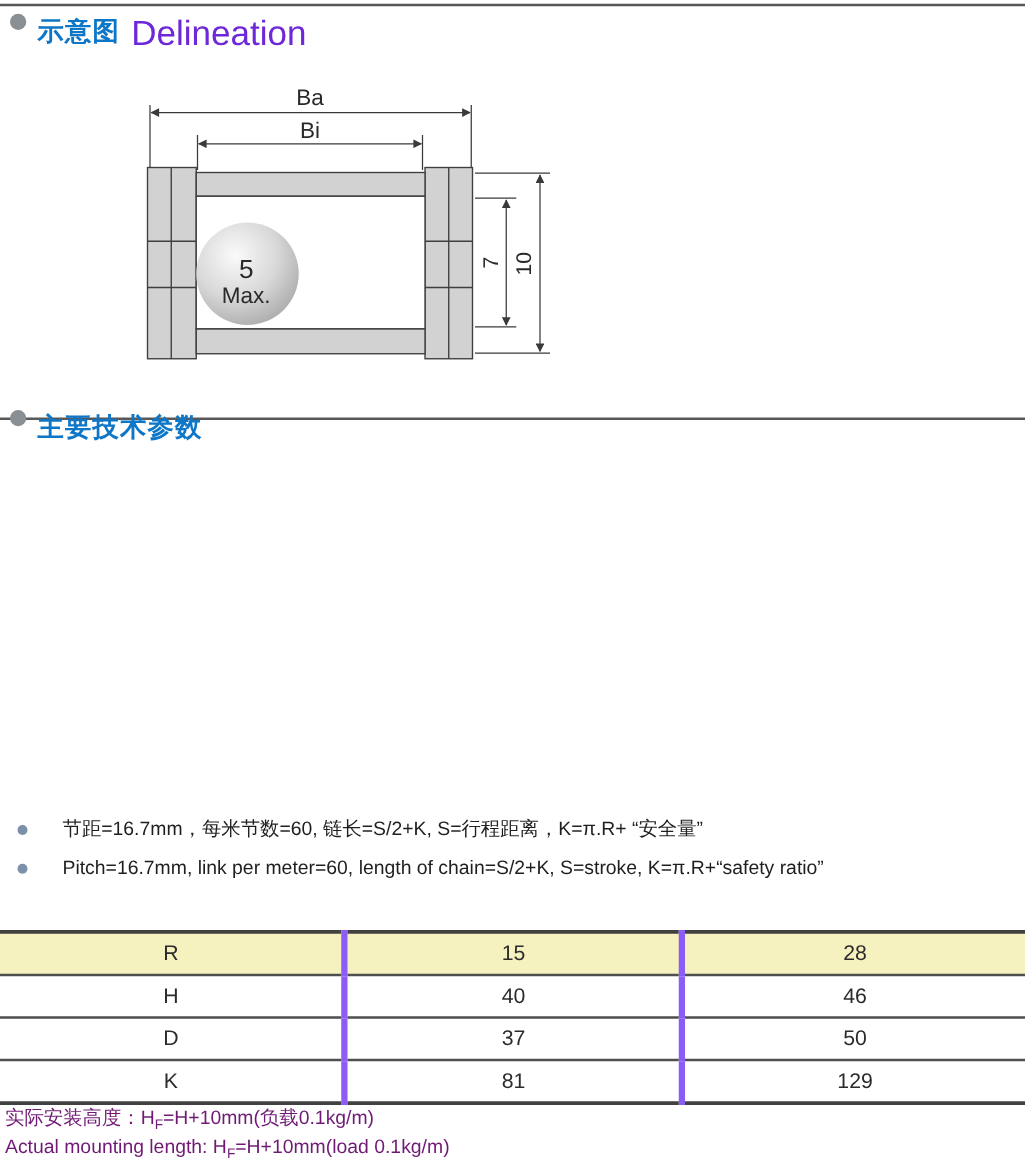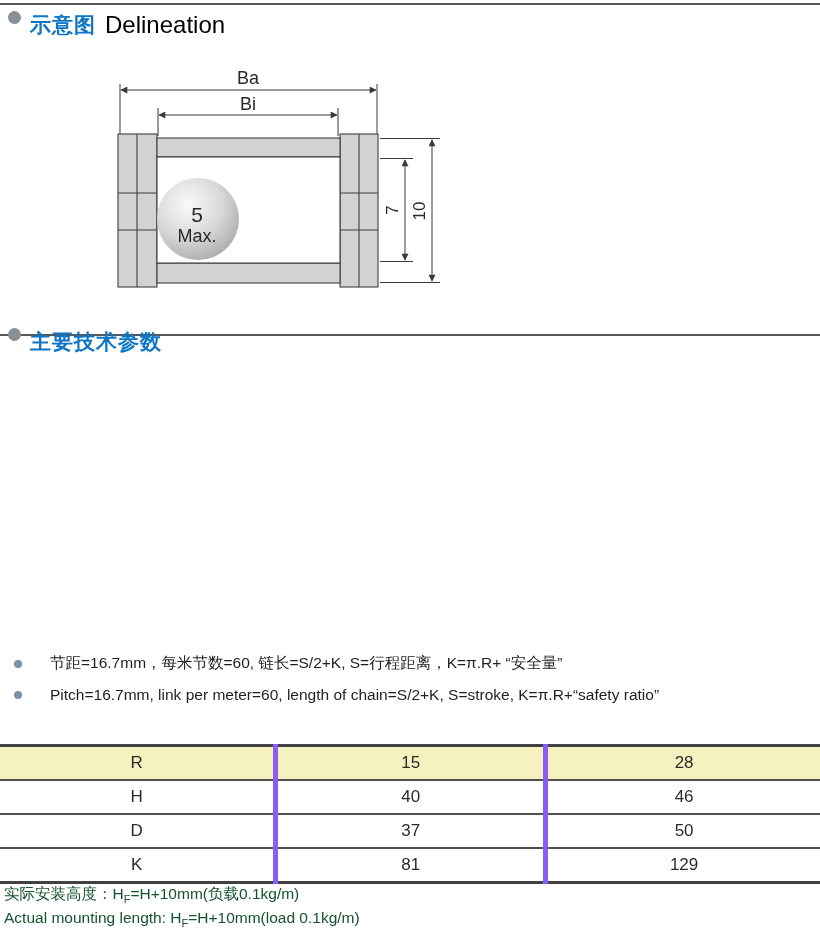--- a/index.html
+++ b/index.html
@@ -2,34 +2,34 @@
 <html><head>
 <meta charset="utf-8">
 <style>
   html,body{margin:0;padding:0;background:#fff;}
   #page{position:relative;width:820px;height:940px;background:#ffffff;overflow:hidden;
         font-family:"Liberation Sans",sans-serif;color:#2b2b2b;}
   .rule{position:absolute;left:0;width:820px;height:2px;background:#585858;}
   .section-header{position:absolute;left:8px;display:flex;align-items:flex-start;gap:9px;}
   .section-bullet{width:13px;height:13px;border-radius:50%;background:#8a8f94;flex:0 0 auto;}
   .title-zh{font-size:21px;font-weight:bold;color:#0d76c6;letter-spacing:1px;}
-  .title-en{font-size:24px;color:#000000;}
+  .title-en{font-size:28px;color:#6d28d9;}
   svg text{font-family:"Liberation Sans",sans-serif;fill:#2a2a2a;}
   .note-line{position:absolute;left:14px;display:flex;align-items:center;gap:28px;
              font-size:15.5px;color:#1f1f1f;white-space:nowrap;}
   .note-bullet{width:8px;height:8px;border-radius:50%;background:#7b90ab;flex:0 0 auto;}
   .spec-table{position:absolute;top:744px;left:0;width:820px;border-collapse:collapse;
               border-top:3px solid #414141;}
   .spec-table td{height:30px;text-align:center;vertical-align:middle;font-size:17px;
                  color:#2b2b2b;border-bottom:2px solid #4f4f4f;}
   .spec-table td.c2,.spec-table td.c3{border-left:5px solid #8b5cf6;}
   .spec-table tr:last-child td{border-bottom:3px solid #414141;}
   .row-highlight td{background:#f6f2bf;}
   .col-label{width:277px;} .col-v1{width:268px;} .col-v2{width:275px;}
-  .footer-line{position:absolute;left:4px;font-size:15.5px;color:#14532d;white-space:nowrap;}
+  .footer-line{position:absolute;left:4px;font-size:15.5px;color:#701a75;white-space:nowrap;}
   .footer-line sub{font-size:11px;}
 </style>
 </head>
 <body>
 
 <div id="page">
 
   <div class="rule" style="top:3px"></div>
 
   <div class="section-header" style="top:11px">

